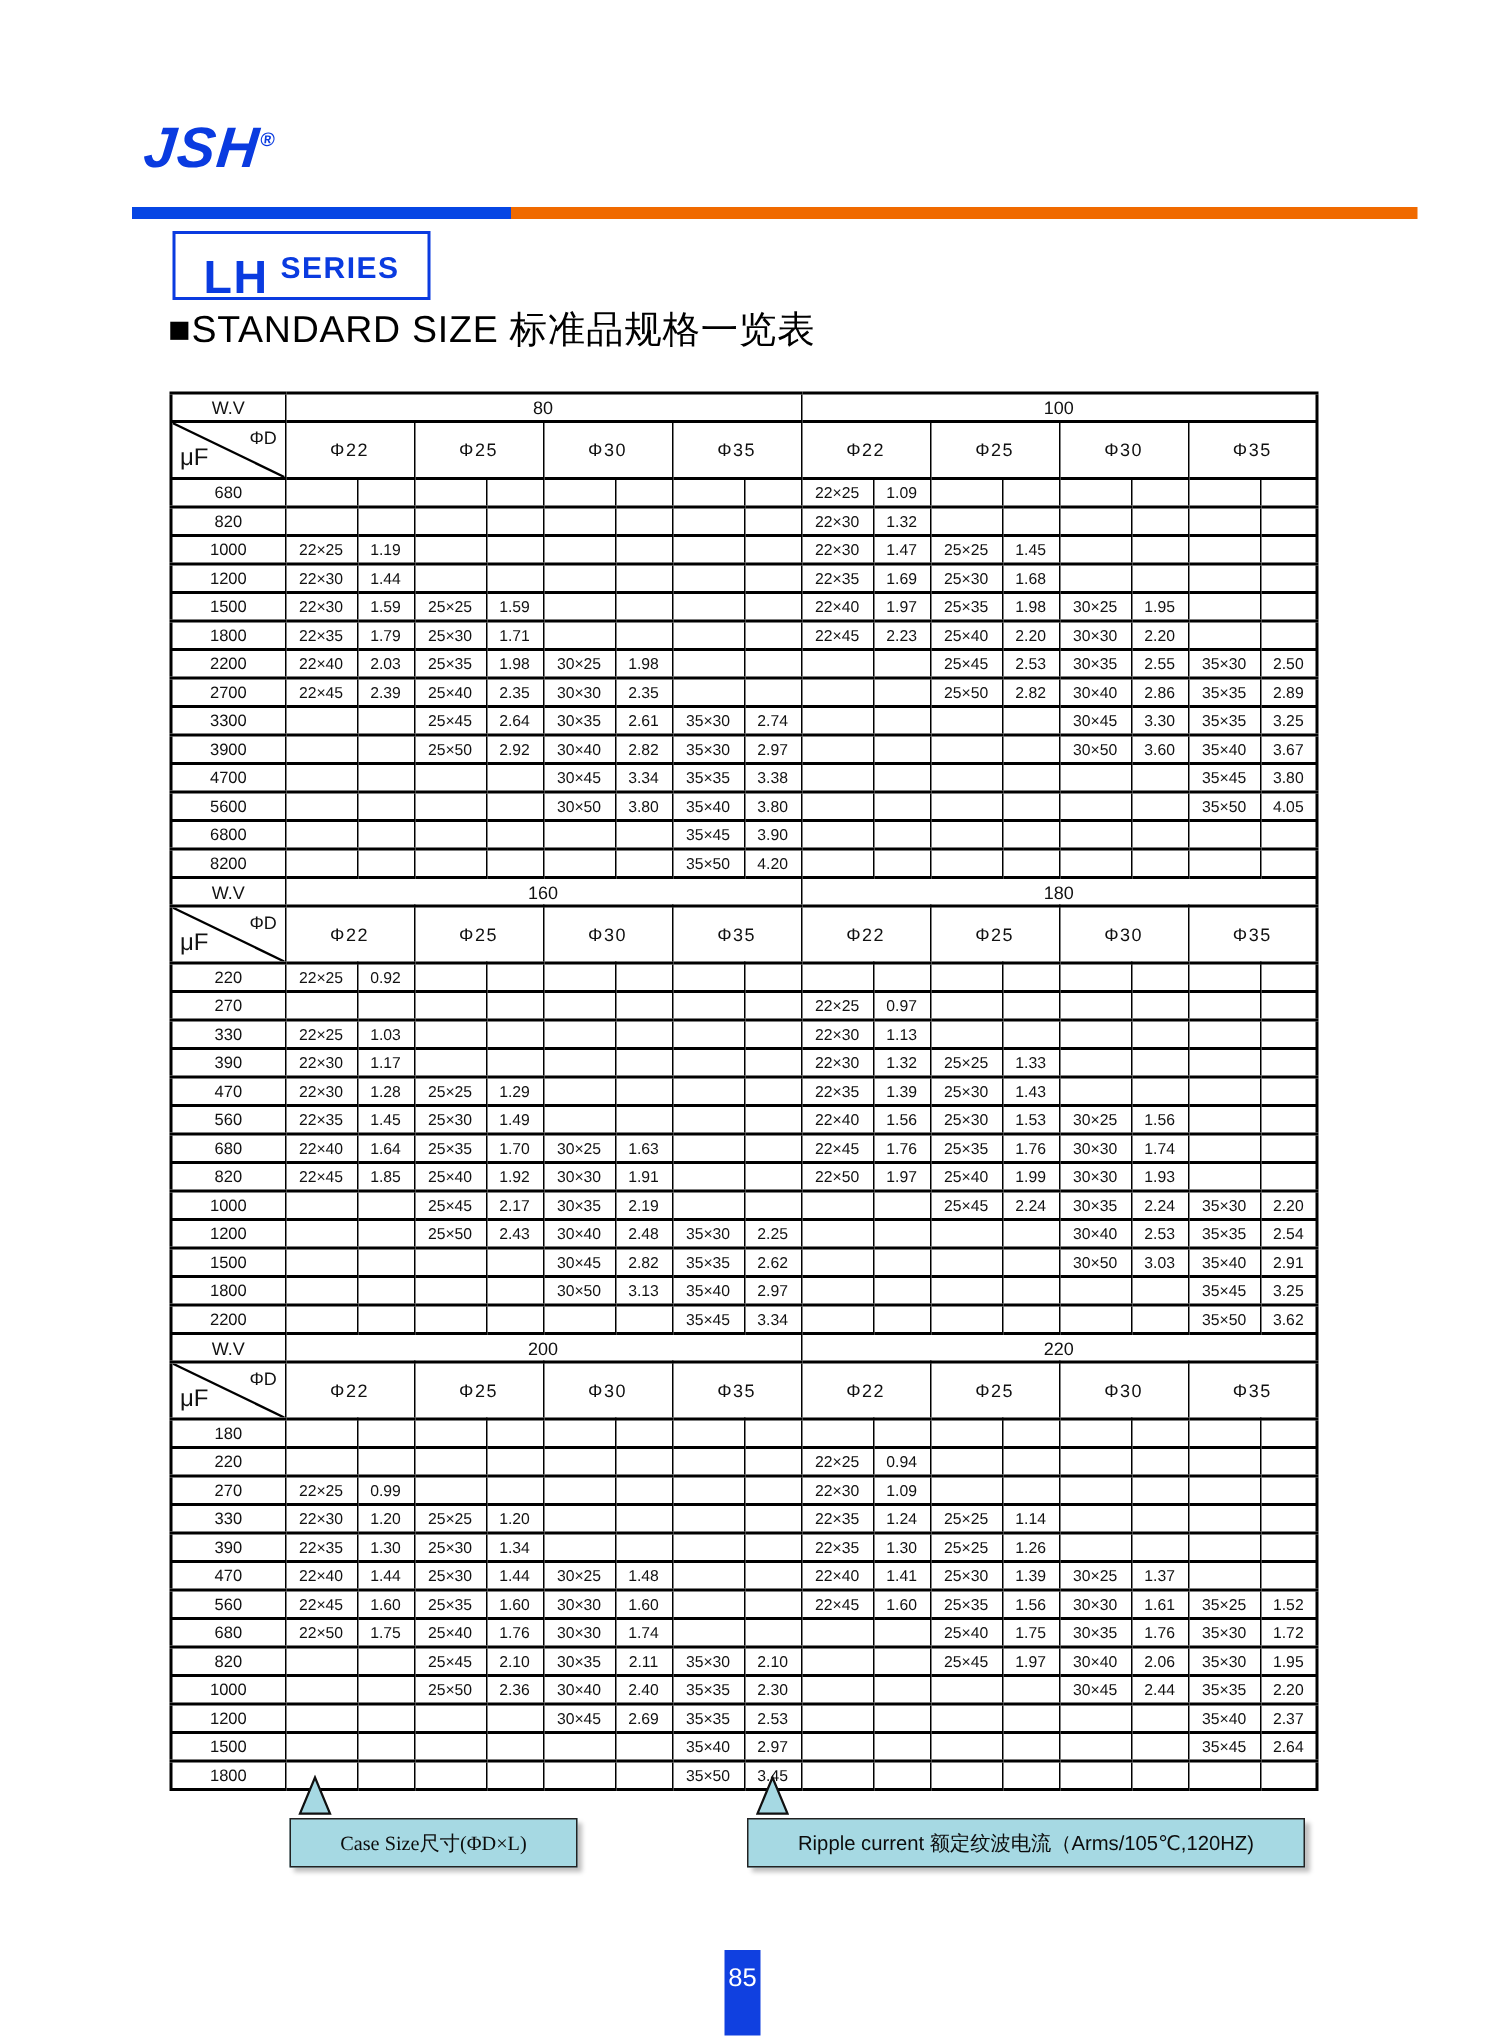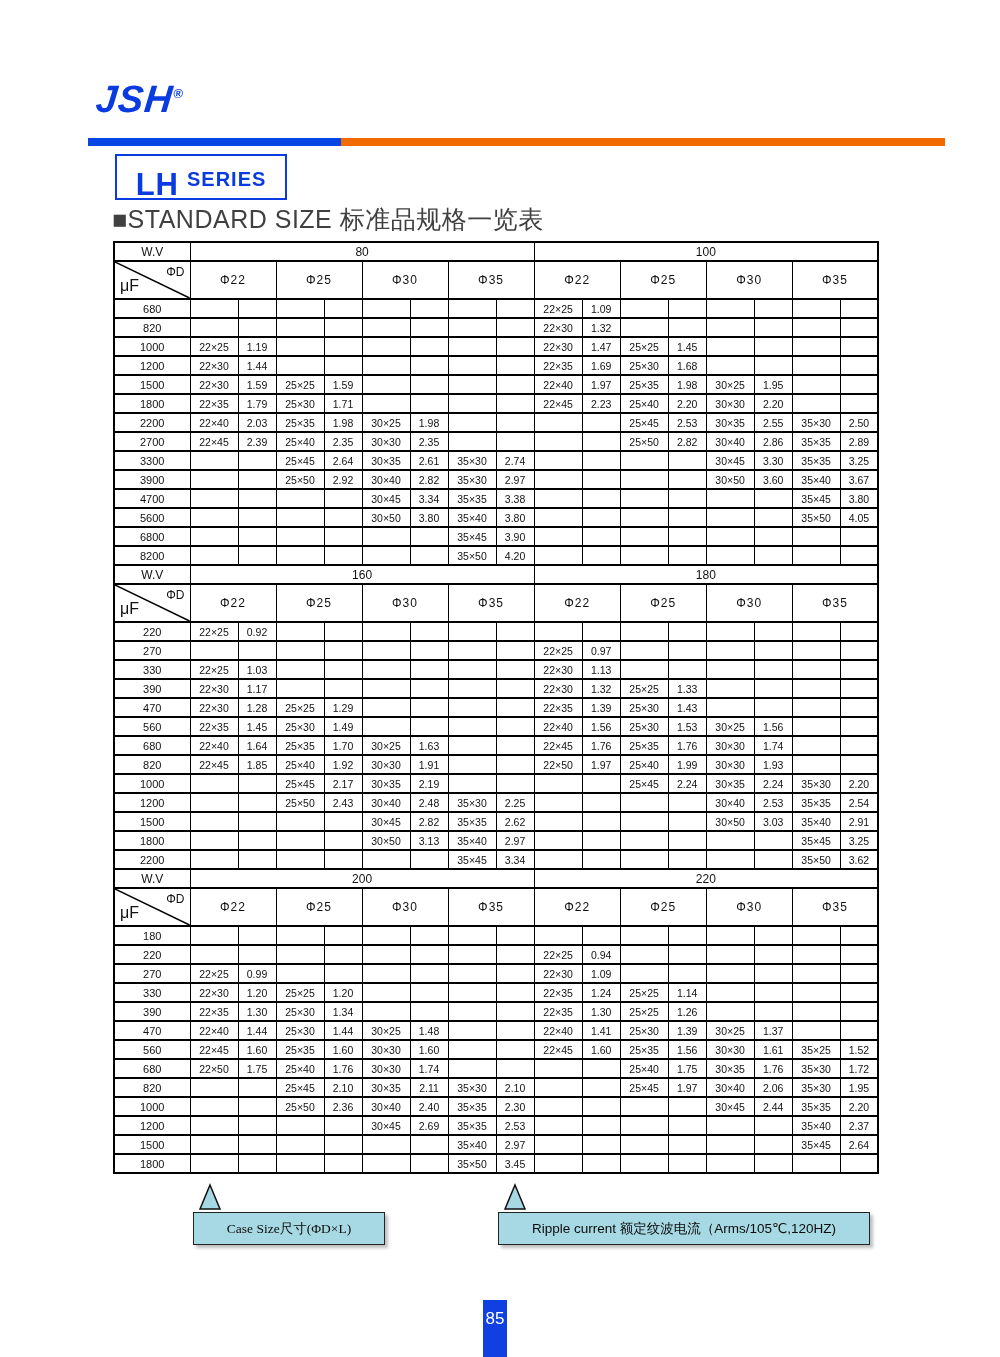--- a/index.html
+++ b/index.html
@@ -20,26 +20,26 @@
     background:linear-gradient(to right,#0646e4 0,#0646e4 29.5%,#f06a00 29.5%,#f06a00 100%);
   }
   .series-box{
     position:absolute;left:115px;top:154px;width:168px;height:42px;
     border:2px solid #0a3be0;color:#0a3be0;
     display:flex;align-items:center;justify-content:center;gap:8px;
   }
   .series-box .big{font-size:31px;font-weight:bold;letter-spacing:1px;margin-top:15px;}
   .series-box .small{font-size:20px;font-weight:bold;letter-spacing:1px;padding-top:4px;}
   .heading{
-    position:absolute;left:112px;top:203px;font-size:25px;color:#404040;
+    position:absolute;left:112px;top:203px;font-size:25px;color:#000000;
     letter-spacing:0.5px;white-space:nowrap;
   }
   
   .tbl-wrap{position:absolute;left:113px;top:241px;}
-  table{border-collapse:collapse;table-layout:fixed;width:764px;border:2px solid #000;}
+  table{border-collapse:collapse;table-layout:fixed;width:764px;border:2px solid #000;margin-top:20px;}
   td{
     border-left:1px solid #000;border-right:1px solid #000;
     border-top:2px solid #000;border-bottom:2px solid #000;
     padding:0;height:17px;font-size:11px;text-align:center;
     overflow:hidden;white-space:nowrap;
   }
   td.wvl{font-size:12px;}
   td.wvv{font-size:12px;}
   td.diah{font-size:12px;letter-spacing:1px;}
   td.uf{font-size:11px;}

